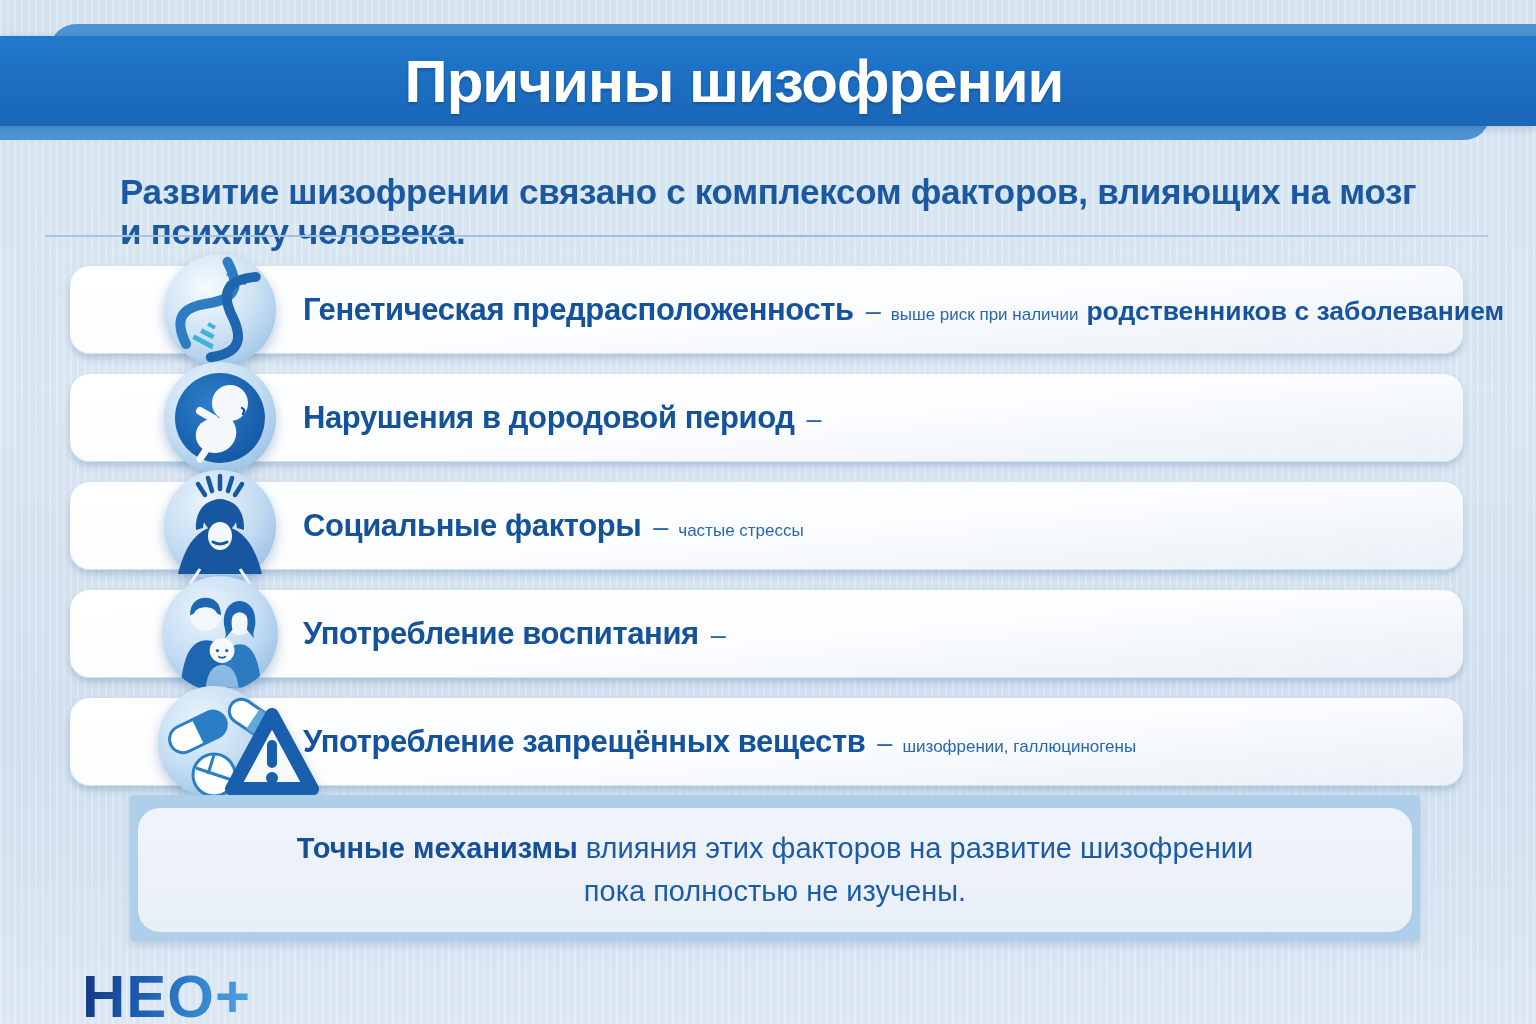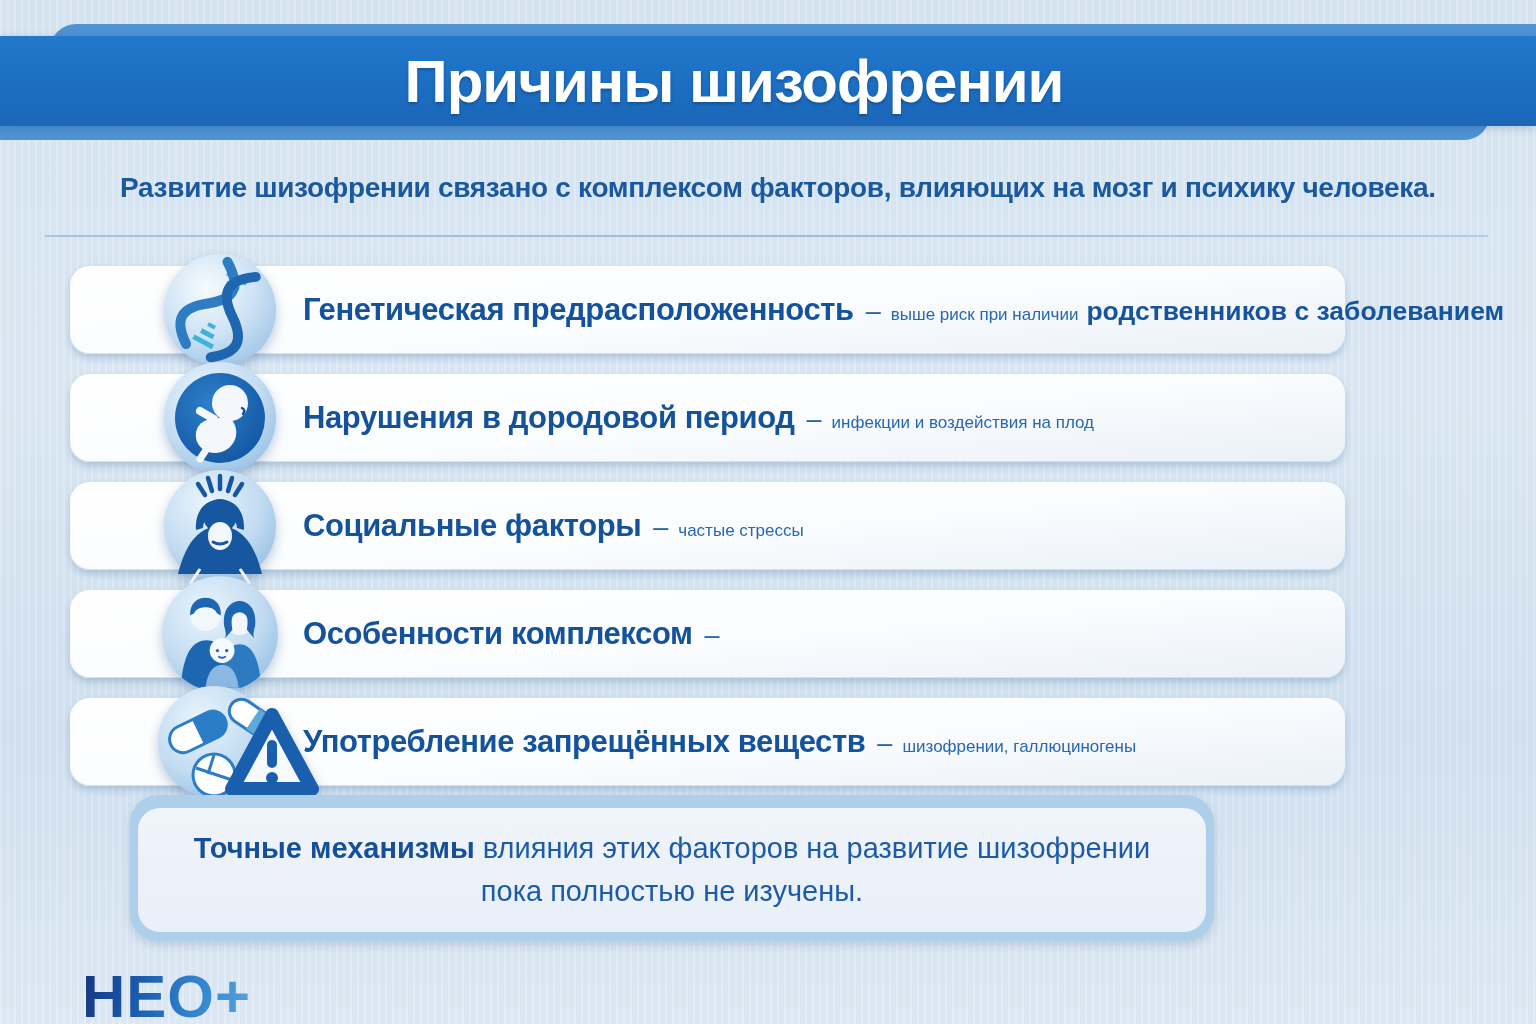--- a/index.html
+++ b/index.html
@@ -18,40 +18,40 @@
   .hdr-tab-bottom{position:absolute; left:0; right:46px; top:100px; height:40px;
     background:#4e93d4; border-bottom-right-radius:26px;}
   .hdr-main{position:absolute; left:0; right:0; top:36px; height:90px;
     background:linear-gradient(180deg,#2279cb 0%,#1c6ec2 55%,#1a66b8 100%);
     box-shadow:0 2px 8px rgba(30,70,120,.25);
     display:flex; align-items:center; justify-content:center; padding-right:68px;}
   .hdr-title{color:#ffffff; font-size:60px; font-weight:700; letter-spacing:-1px;
     text-shadow:0 2px 3px rgba(10,40,80,.35);}
   
   .intro{position:absolute; left:120px; top:172px; right:90px;
-    font-size:28px; font-weight:600; color:#1a589f; letter-spacing:-.3px;}
+    font-size:35px; font-weight:600; color:#1a589f; letter-spacing:-.3px;}
   .divider{position:absolute; left:45px; right:48px; top:235px; height:2px;
     background:linear-gradient(90deg,#a9c6e0,#9dbcd9 50%,#b3cde4);}
   
-  .card{position:absolute; left:70px; width:1275px; height:88px; border-radius:20px;
+  .card{position:absolute; left:70px; width:1393px; height:88px; border-radius:20px;
     background:linear-gradient(175deg,#ffffff 0%,#fafcfe 55%,#eaf0f7 100%);
     box-shadow:0 4px 7px rgba(100,140,180,.38), inset 0 -1px 0 #d3e2f0;}
   .card-inner{height:100%; display:flex; align-items:baseline; padding-left:233px;
     padding-right:20px; box-sizing:border-box;}
   .card-inner{align-items:center;}
   .t-line{display:flex; align-items:baseline; white-space:nowrap;}
   .t-title{font-size:31px; font-weight:700; color:#14529c; letter-spacing:-.4px;}
   .t-dash{font-size:27px; color:#2767b0; margin:0 10px 0 12px;}
   .t-desc{font-size:17px; color:#2767b0;}
   .t-desc-strong{font-size:26.5px; font-weight:700; color:#16549d; margin-left:8px;}
   .t-desc-strong:empty{display:none; margin:0;}
   .ficon{position:absolute; filter:drop-shadow(0 5px 6px rgba(70,110,160,.35));}
   
-  .note{position:absolute; left:130px; top:795px; width:1084px; height:146px;
-    background:#aecfe9; border-radius:28px; padding:13px 8px 9px; box-sizing:border-box;
+  .note{position:absolute; left:130px; top:795px; width:1290px; height:146px;
+    background:#aecfe9; border-radius:4px; padding:13px 8px 9px; box-sizing:border-box;
     box-shadow:0 4px 8px rgba(100,140,180,.3);}
   .note-inner{width:100%; height:100%; background:linear-gradient(180deg,#f0f4fb,#e9eff8);
     border-radius:22px; display:flex; flex-direction:column; justify-content:center;
     text-align:center; gap:10px;}
   .note-line{font-size:29px; color:#1b5ba9;}
   .note-strong{font-weight:700; color:#154f9a;}
   
   .logo{position:absolute; left:82px; top:942px; font-size:60px; font-weight:800;
     letter-spacing:1px;
     background:linear-gradient(100deg,#15357f 0%,#1c5cae 35%,#2f7fca 62%,#55a5e3 100%);
@@ -100,21 +100,20 @@
       <path d="M44 14 C68 30 68 44 46 60 C24 76 24 90 46 106" fill="none" stroke="#2e7cc3" stroke-width="10" stroke-linecap="round"></path>
       <path d="M76 14 C52 30 52 44 74 60 C96 76 96 90 74 106" fill="none" stroke="#1e66b0" stroke-width="10" stroke-linecap="round"></path>
     </g>
   </svg>
 
   <div class="card" style="top:374px">
     <div class="card-inner">
       <div class="t-line">
         <span class="t-title">Нарушения в дородовой период</span>
         <span class="t-dash">–</span>
-        <span class="t-desc">инфекции и воздействия на плод</span>
 
       </div>
     </div>
   </div>
   <svg class="ficon" style="left:160px; top:358px" width="120" height="120" viewBox="0 0 120 120">
     <defs>
       <radialGradient id="gc2" cx="38%" cy="30%" r="80%">
         <stop offset="0%" stop-color="#eaf4fc"></stop>
           <stop offset="60%" stop-color="#c2dcf2"></stop>
           <stop offset="100%" stop-color="#94bee4"></stop>
@@ -158,21 +157,21 @@
     <path d="M53 76 Q60 80 67 76" fill="none" stroke="#17579f" stroke-width="3" stroke-linecap="round"></path>
     <path d="M36 64 C35 44 46 33 60 34 L60 46 C52 44 44 50 43 62 Z" fill="#17579f"></path>
     <path d="M84 64 C85 44 74 33 60 34 L60 46 C68 44 76 50 77 62 Z" fill="#17579f"></path>
     <path d="M40 103 L30 118" stroke="#f2f7fc" stroke-width="3"></path>
     <path d="M80 103 L90 118" stroke="#f2f7fc" stroke-width="3"></path>
   </svg>
 
   <div class="card" style="top:590px">
     <div class="card-inner">
       <div class="t-line">
-        <span class="t-title">Особенности комплексом</span>
+        <span class="t-title">Употребление воспитания</span>
         <span class="t-dash">–</span>
 
       </div>
     </div>
   </div>
   <svg class="ficon" style="left:158px; top:572px" width="124" height="124" viewBox="0 0 120 120">
     <defs>
       <clipPath id="clip4">
           <circle cx="60" cy="60" r="56"></circle>
         </clipPath>

